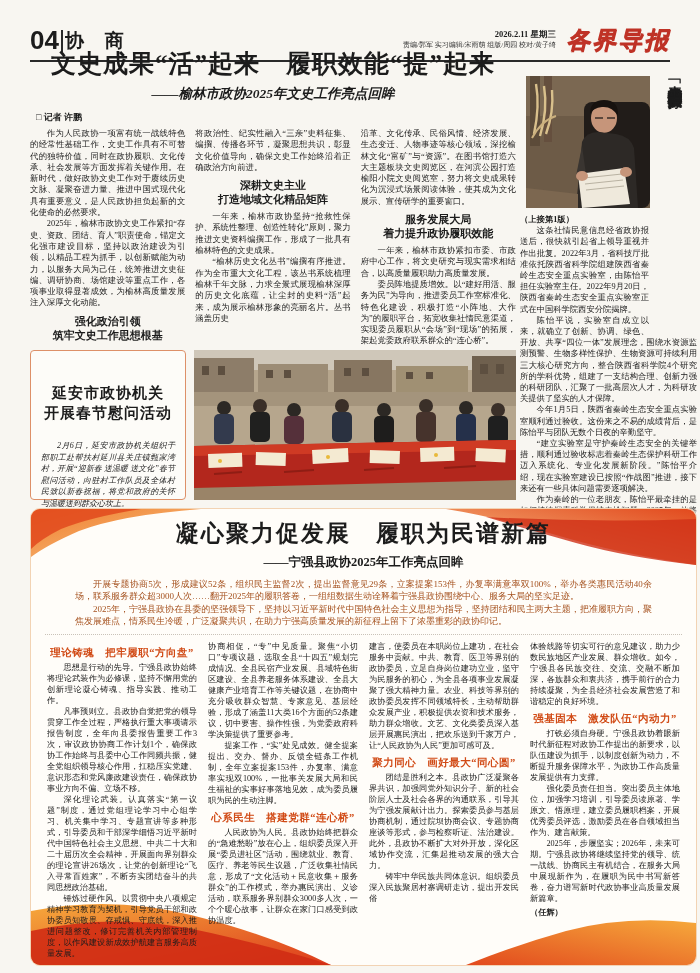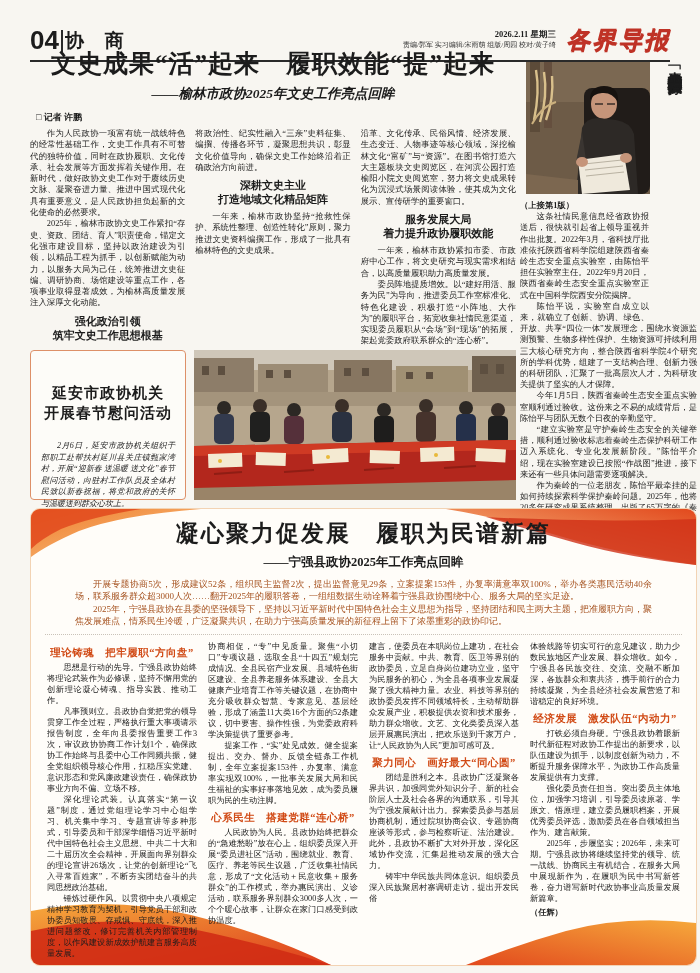--- a/index.html
+++ b/index.html
@@ -27,21 +27,21 @@
   .main-h1{font-size:25px;font-weight:800;text-align:center;letter-spacing:1px;line-height:30px;}
   .main-h2{font-size:13.5px;font-weight:700;text-align:center;margin-top:6px;font-style:italic;}
   .byline{font-size:9px;font-weight:700;margin:8px 0 4px 6px;}
   .cols{display:flex;gap:10px;height:218px;overflow:hidden;}
   .col{flex:1;font-size:8.4px;line-height:11.3px;text-align:justify;}
   .col p{margin:0;text-indent:2em;}
   .col p.cont{text-indent:0;}
   .art-sub{font-size:11px;font-weight:700;text-align:center;line-height:14px;margin:5px 0;}
 
   
-  .sidebar{position:absolute;left:520px;top:60px;width:177px;height:494px;}
+  .sidebar{position:absolute;left:520px;top:74px;width:177px;height:494px;}
   .sb-photo{position:absolute;left:6px;top:2px;width:124px;height:132px;}
   .sb-vtitle{position:absolute;right:0;top:0;height:252px;width:44px;
              writing-mode:vertical-rl;font-size:14.5px;font-weight:800;
              letter-spacing:0.5px;line-height:44px;text-align:justify;}
   .sb-text{position:absolute;left:0;top:140px;width:177px;height:352px;overflow:hidden;
            font-size:8.3px;line-height:11.2px;text-align:justify;}
   .sb-spacer{float:right;width:48px;height:116px;}
   .sb-cap{font-weight:700;margin:0;}
   .sb-text p{margin:0;text-indent:2em;}
   .sb-text p.sb-cap{text-indent:0;}
@@ -112,20 +112,21 @@
         </div>
 
       </div>
       <div class="col">
         <p class="cont">将政治性、纪实性融入“三亲”史料征集、编撰、传播各环节，凝聚思想共识，彰显文化价值导向，确保文史工作始终沿着正确政治方向前进。</p>
         <div class="art-sub">
           <div>深耕文史主业</div>
           <div>打造地域文化精品矩阵</div>
         </div>
         <p>一年来，榆林市政协坚持“抢救性保护、系统性整理、创造性转化”原则，聚力推进文史资料编撰工作，形成了一批具有榆林特色的文史成果。</p>
+        <p>“榆林历史文化丛书”编撰有序推进。作为全市重大文化工程，该丛书系统梳理榆林千年文脉，力求全景式展现榆林深厚的历史文化底蕴，让尘封的史料“活”起来，成为展示榆林形象的亮丽名片。丛书涵盖历史</p>
       </div>
       <div class="col">
         <p class="cont">沿革、文化传承、民俗风情、经济发展、生态变迁、人物事迹等核心领域，深挖榆林文化“富矿”与“资源”。在图书馆打造六大主题板块文史阅览区，在河滨公园打造榆阳小院文史阅览室，努力将文史成果转化为沉浸式场景阅读体验，使其成为文化展示、宣传研学的重要窗口。</p>
         <div class="art-sub">
           <div>服务发展大局</div>
           <div>着力提升政协履职效能</div>
         </div>
         <p>一年来，榆林市政协紧扣市委、市政府中心工作，将文史研究与现实需求相结合，以高质量履职助力高质量发展。</p>
         <p>委员阵地提质增效。以“建好用活、服务为民”为导向，推进委员工作室标准化、特色化建设，积极打造“小阵地、大作为”的履职平台，拓宽收集社情民意渠道，实现委员履职从“会场”到“现场”的拓展，架起党委政府联系群众的“连心桥”。</p>
       </div>
@@ -303,21 +304,21 @@
         <p>人民政协为人民。县政协始终把群众的“急难愁盼”放在心上，组织委员深入开展“委员进社区”活动，围绕就业、教育、医疗、养老等民生议题，广泛收集社情民意，形成了“文化活动＋民意收集＋服务群众”的工作模式，举办惠民演出、义诊活动，联系服务界别群众3000多人次，一个个暖心故事，让群众在家门口感受到政协温度。</p>
       </div>
       <div class="b-col">
         <p class="cont">建言，使委员在本职岗位上建功，在社会服务中贡献。中共、教育、医卫等界别的政协委员，立足自身岗位建功立业，坚守为民服务的初心，为全县各项事业发展凝聚了强大精神力量。农业、科技等界别的政协委员发挥不同领域特长，主动帮助群众发展产业，积极提供农资和技术服务，助力群众增收。文艺、文化类委员深入基层开展惠民演出，把欢乐送到千家万户，让“人民政协为人民”更加可感可及。</p>
         <div class="b-subhead">聚力同心　画好最大“同心圆”</div>
         <p>团结是胜利之本。县政协广泛凝聚各界共识，加强同党外知识分子、新的社会阶层人士及社会各界的沟通联系，引导其为宁强发展献计出力。探索委员参与基层协商机制，通过院坝协商会议、专题协商座谈等形式，参与检察听证、法治建设。此外，县政协不断扩大对外开放，深化区域协作交流，汇集起推动发展的强大合力。</p>
         <p>铸牢中华民族共同体意识。组织委员深入民族聚居村寨调研走访，提出开发民俗</p>
       </div>
       <div class="b-col">
         <p class="cont">体验线路等切实可行的意见建议，助力少数民族地区产业发展、群众增收。如今，宁强县各民族交往、交流、交融不断加深，各族群众和衷共济，携手前行的合力持续凝聚，为全县经济社会发展营造了和谐稳定的良好环境。</p>
-        <div class="b-subhead">经济发展　激发队伍“内动力”</div>
+        <div class="b-subhead">强基固本　激发队伍“内动力”</div>
         <p>打铁必须自身硬。宁强县政协着眼新时代新征程对政协工作提出的新要求，以队伍建设为抓手，以制度创新为动力，不断提升服务保障水平，为政协工作高质量发展提供有力支撑。</p>
         <p>强化委员责任担当。突出委员主体地位，加强学习培训，引导委员读原著、学原文、悟原理，建立委员履职档案，开展优秀委员评选，激励委员在各自领域担当作为、建言献策。</p>
         <p>2025年，步履坚实；2026年，未来可期。宁强县政协将继续坚持党的领导、统一战线、协商民主有机结合，在服务大局中展现新作为，在履职为民中书写新答卷，奋力谱写新时代政协事业高质量发展新篇章。</p>
         <div class="b-sig">（任辉）</div>
       </div>
     </div>
   </div>
 
 </div>
 

